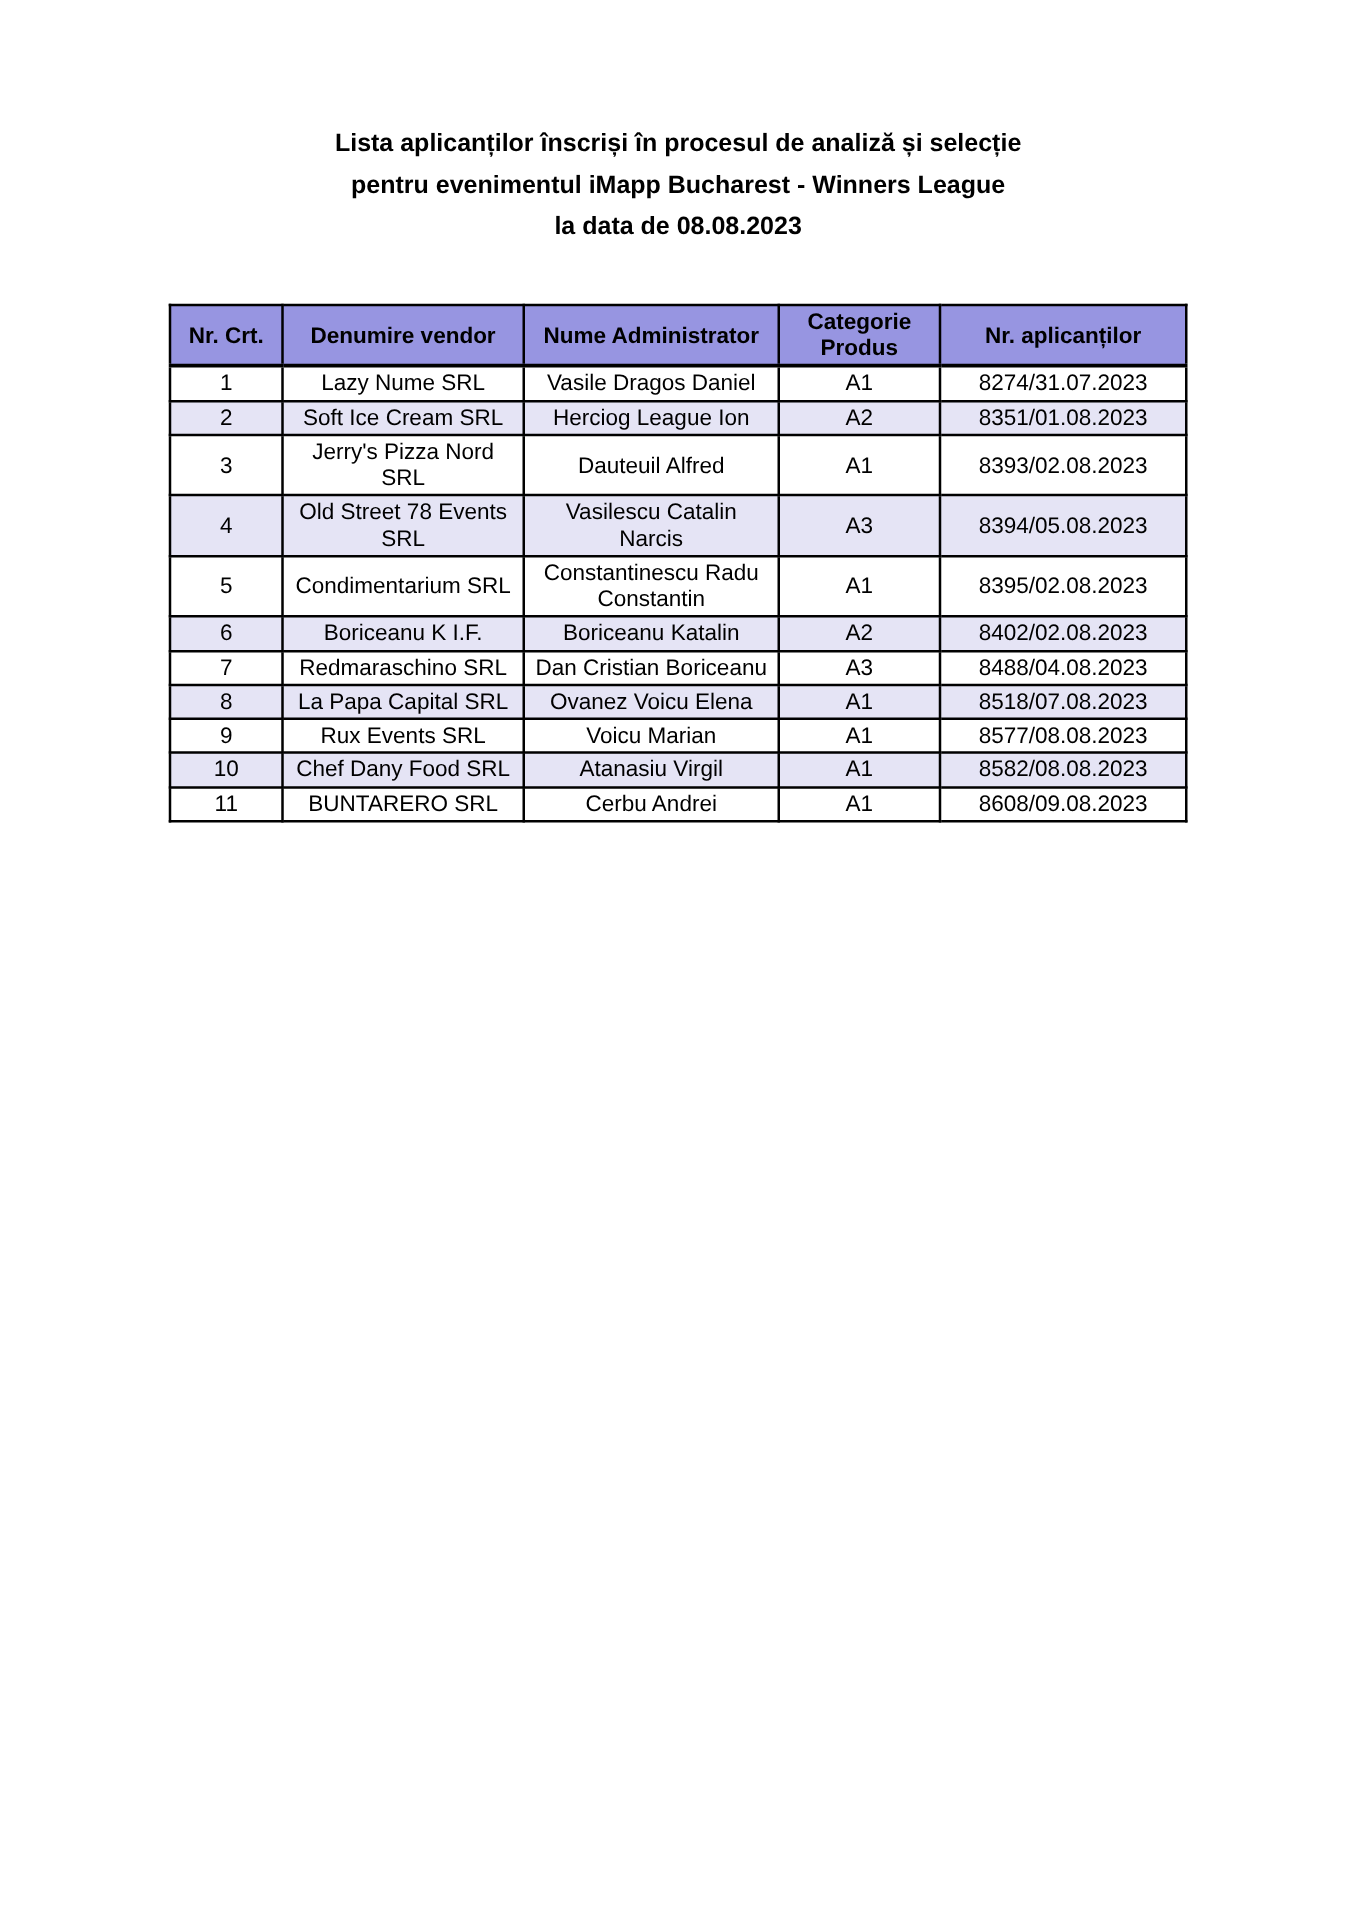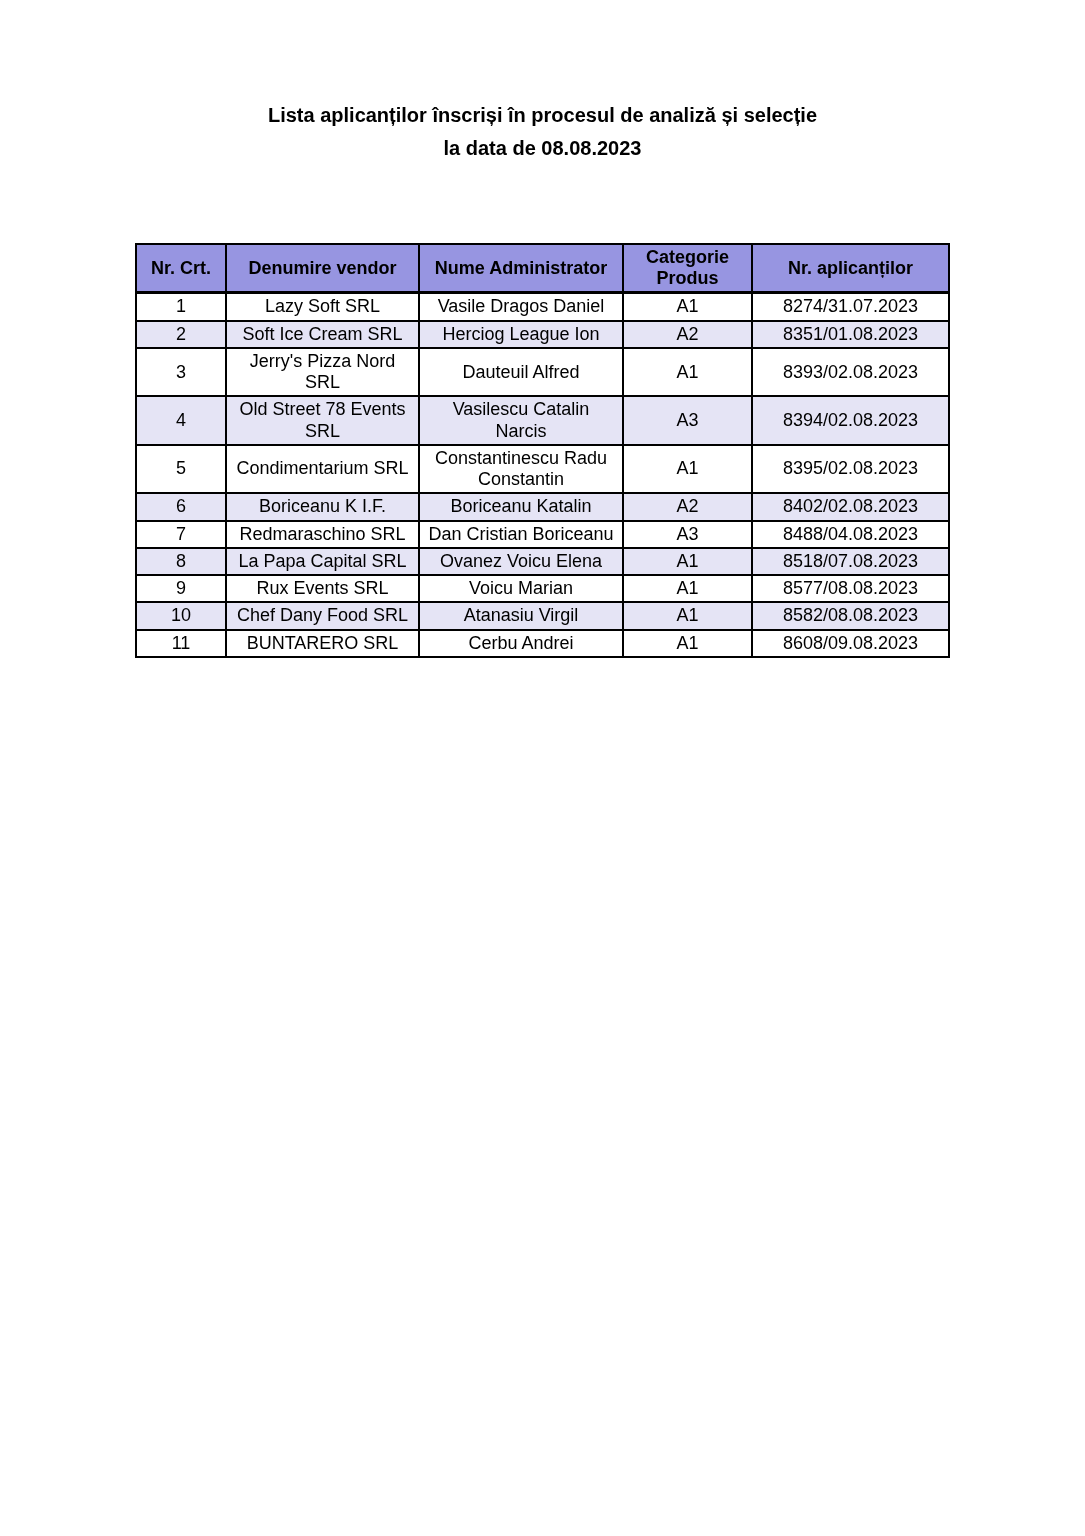--- a/index.html
+++ b/index.html
@@ -61,20 +61,21 @@
     background:var(--row-alt-bg);
   }
 </style>
 </head>
 <body>
 
 <div class="page">
 
   <div class="doc-title">
     <div>Lista aplicanților înscriși în procesul de analiză și selecție</div>
+    <div>pentru evenimentul iMapp Bucharest - Winners League</div>
     <div>la data de 08.08.2023</div>
   </div>
 
   <table class="applicants">
     <colgroup>
       <col style="width:90px">
       <col style="width:193px">
       <col style="width:204px">
       <col style="width:129px">
       <col style="width:197px">
@@ -84,21 +85,21 @@
         <th>Nr. Crt.</th>
         <th>Denumire vendor</th>
         <th>Nume Administrator</th>
         <th>Categorie Produs</th>
         <th>Nr. aplicanților</th>
       </tr>
     </thead>
     <tbody>
       <tr>
         <td>1</td>
-        <td>Lazy Soft SRL</td>
+        <td>Lazy Nume SRL</td>
         <td>Vasile Dragos Daniel</td>
         <td>A1</td>
         <td>8274/31.07.2023</td>
       </tr>
       <tr>
         <td>2</td>
         <td>Soft Ice Cream SRL</td>
         <td>Herciog League Ion</td>
         <td>A2</td>
         <td>8351/01.08.2023</td>
@@ -108,21 +109,21 @@
         <td>Jerry's Pizza Nord SRL</td>
         <td>Dauteuil Alfred</td>
         <td>A1</td>
         <td>8393/02.08.2023</td>
       </tr>
       <tr>
         <td>4</td>
         <td>Old Street 78 Events SRL</td>
         <td>Vasilescu Catalin Narcis</td>
         <td>A3</td>
-        <td>8394/02.08.2023</td>
+        <td>8394/05.08.2023</td>
       </tr>
       <tr>
         <td>5</td>
         <td>Condimentarium SRL</td>
         <td>Constantinescu Radu Constantin</td>
         <td>A1</td>
         <td>8395/02.08.2023</td>
       </tr>
       <tr>
         <td>6</td>

